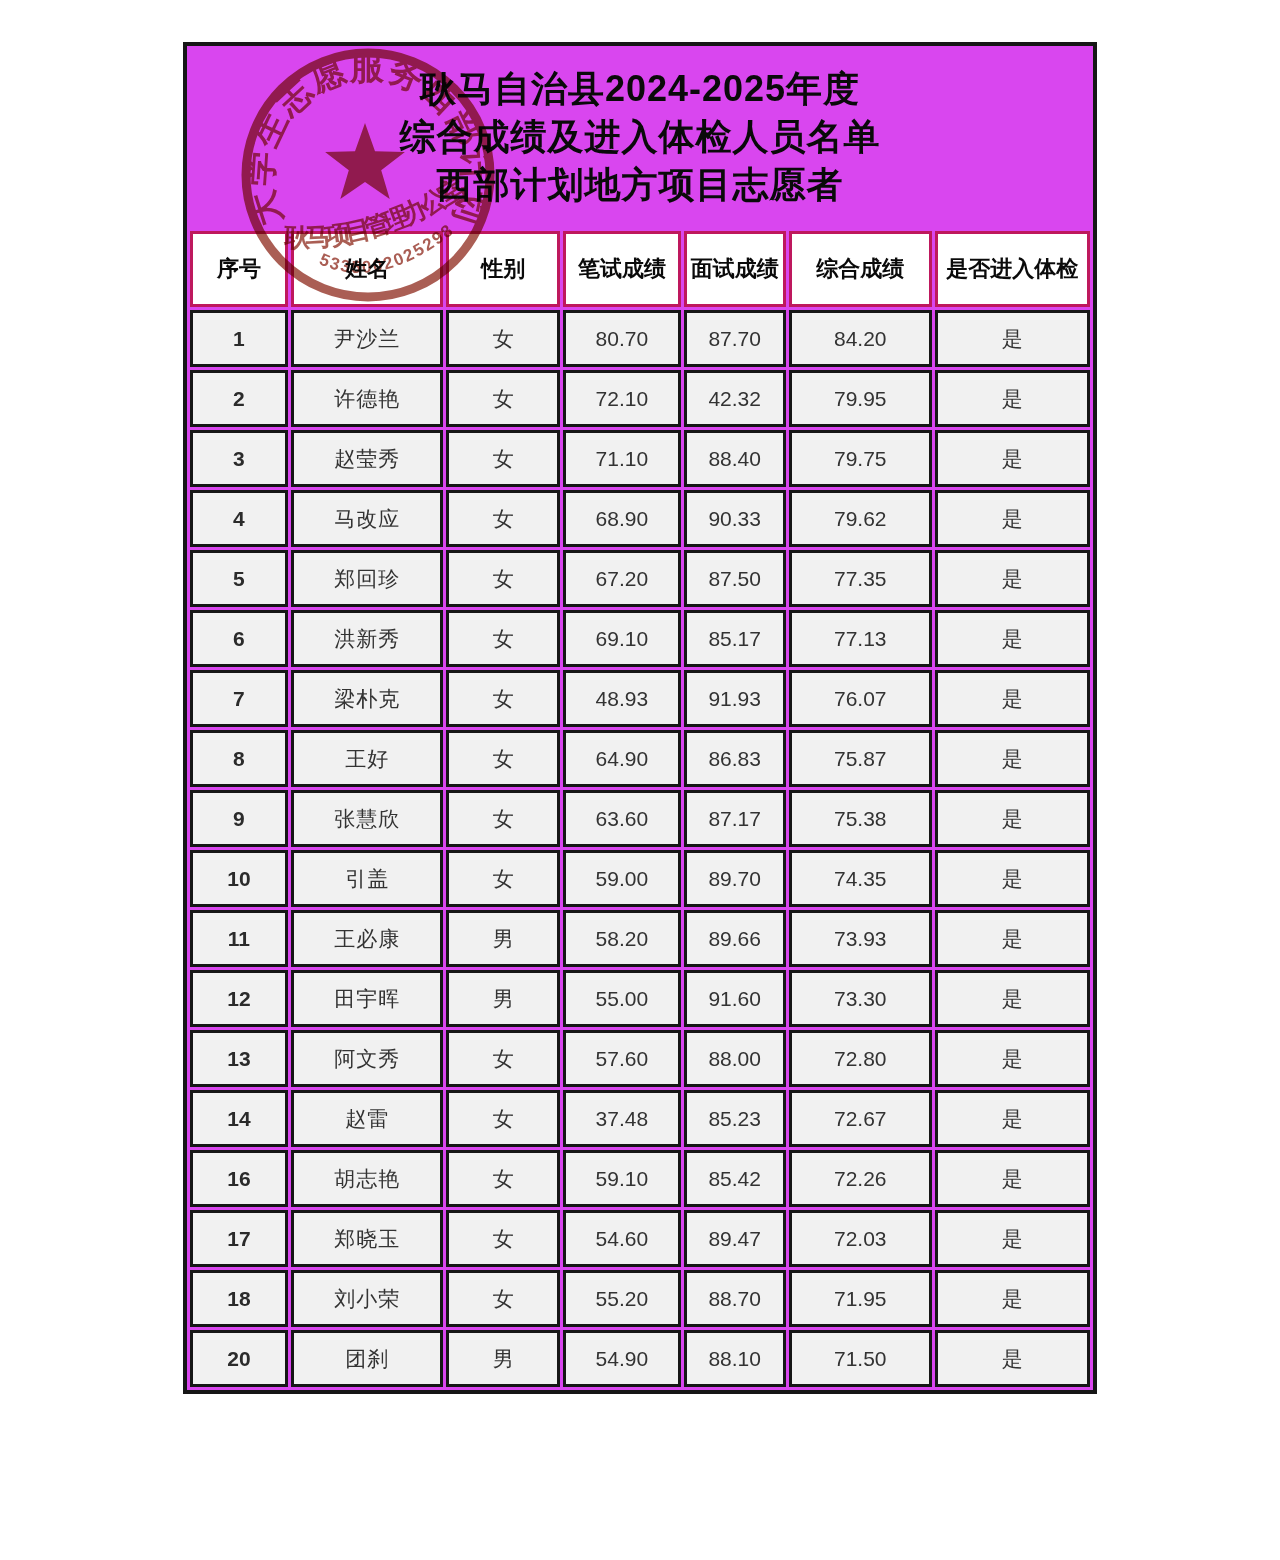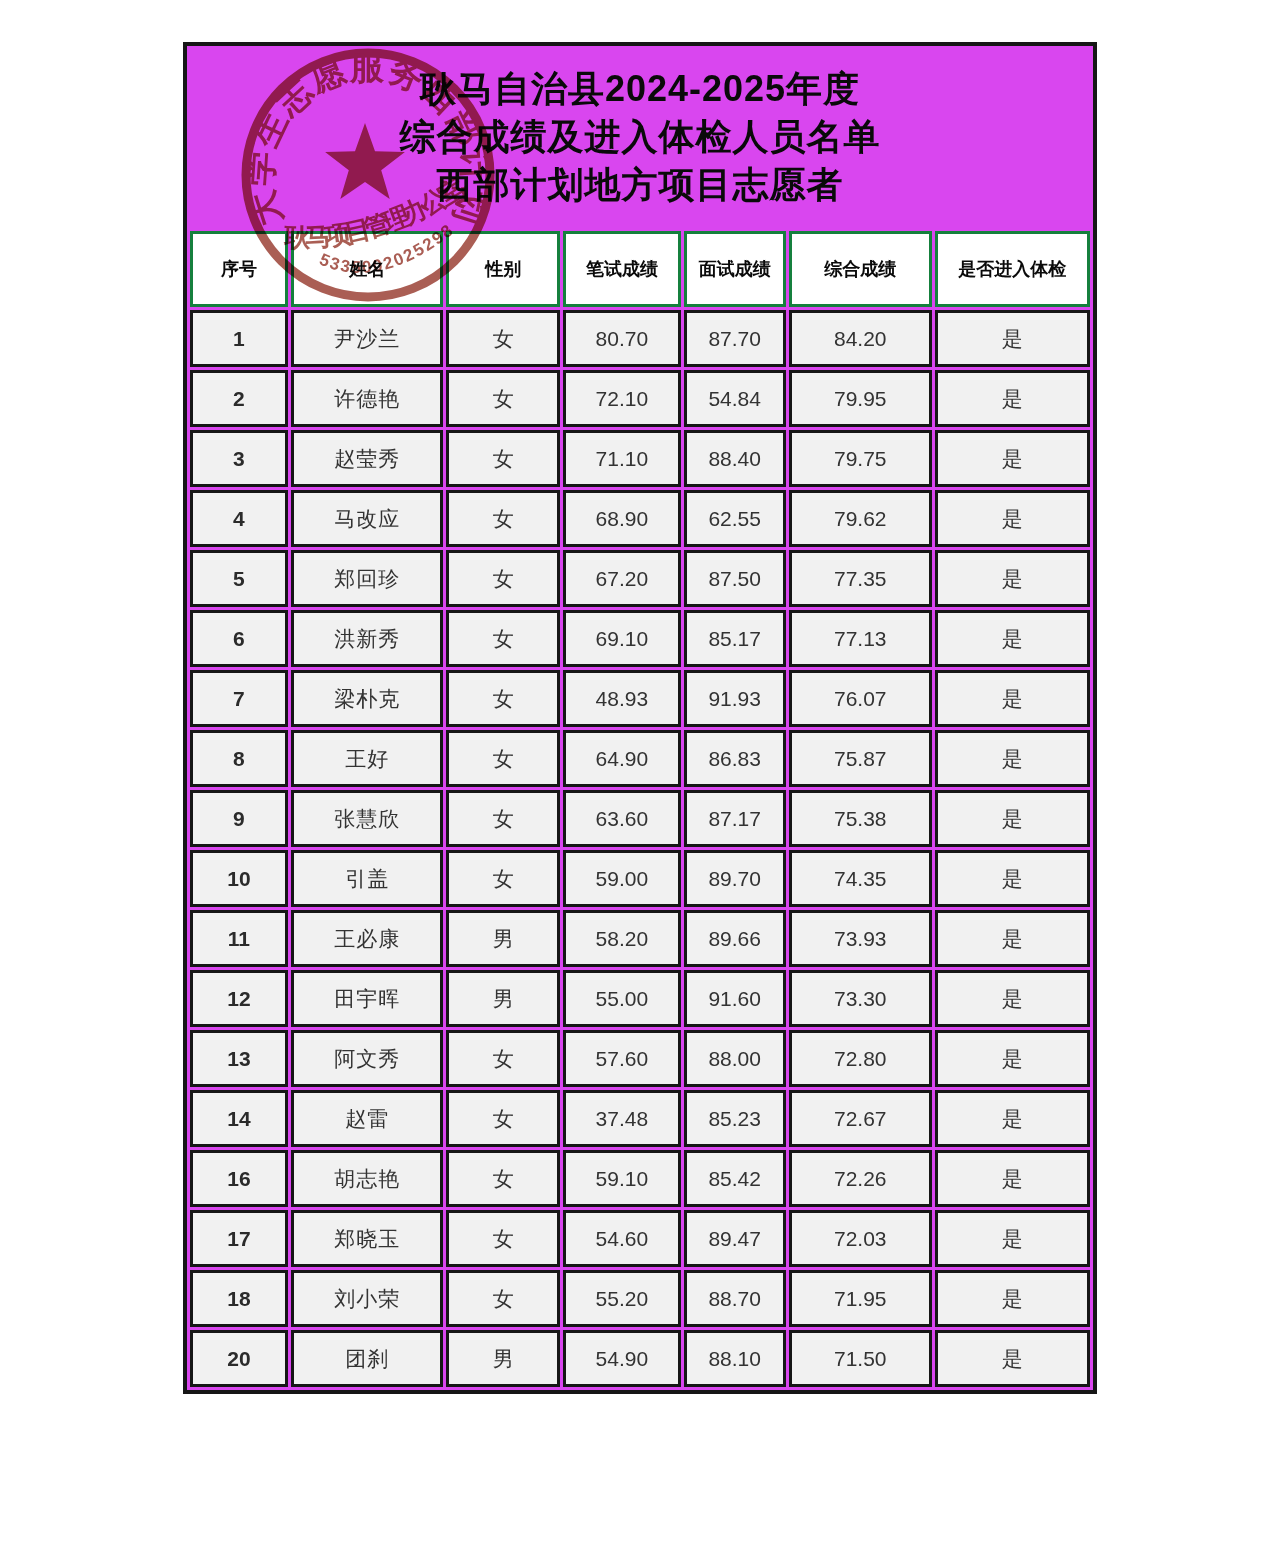--- a/index.html
+++ b/index.html
@@ -41,23 +41,23 @@
   }
 
   table.score-table {
     width: 100%;
     table-layout: fixed;
     border-collapse: separate;
     border-spacing: 3px;
   }
   table.score-table th {
     height: 70px;
-    border: 3px solid #15803d;
+    border: 3px solid #be185d;
     background: #ffffff;
-    font-size: 18px;
+    font-size: 22px;
     font-weight: 700;
     color: #0a0a0a;
     text-align: center;
     vertical-align: middle;
     padding: 0;
   }
   table.score-table td {
     height: 51px;
     border: 3px solid #161616;
     background: #f1f1f1;
@@ -124,39 +124,39 @@
             <td class="c3">80.70</td>
             <td class="c4">87.70</td>
             <td class="c5">84.20</td>
             <td class="c6">是</td>
           </tr>
           <tr>
             <td class="c0">2</td>
             <td class="c1">许德艳</td>
             <td class="c2">女</td>
             <td class="c3">72.10</td>
-            <td class="c4">54.84</td>
+            <td class="c4">42.32</td>
             <td class="c5">79.95</td>
             <td class="c6">是</td>
           </tr>
           <tr>
             <td class="c0">3</td>
             <td class="c1">赵莹秀</td>
             <td class="c2">女</td>
             <td class="c3">71.10</td>
             <td class="c4">88.40</td>
             <td class="c5">79.75</td>
             <td class="c6">是</td>
           </tr>
           <tr>
             <td class="c0">4</td>
             <td class="c1">马改应</td>
             <td class="c2">女</td>
             <td class="c3">68.90</td>
-            <td class="c4">62.55</td>
+            <td class="c4">90.33</td>
             <td class="c5">79.62</td>
             <td class="c6">是</td>
           </tr>
           <tr>
             <td class="c0">5</td>
             <td class="c1">郑回珍</td>
             <td class="c2">女</td>
             <td class="c3">67.20</td>
             <td class="c4">87.50</td>
             <td class="c5">77.35</td>

